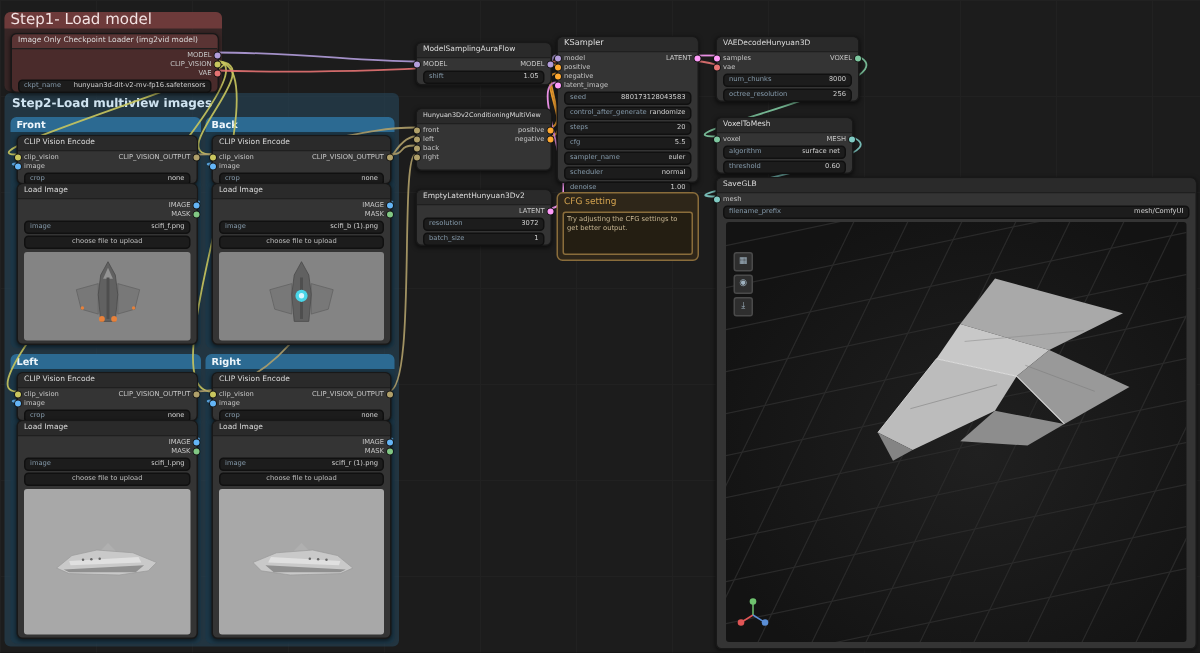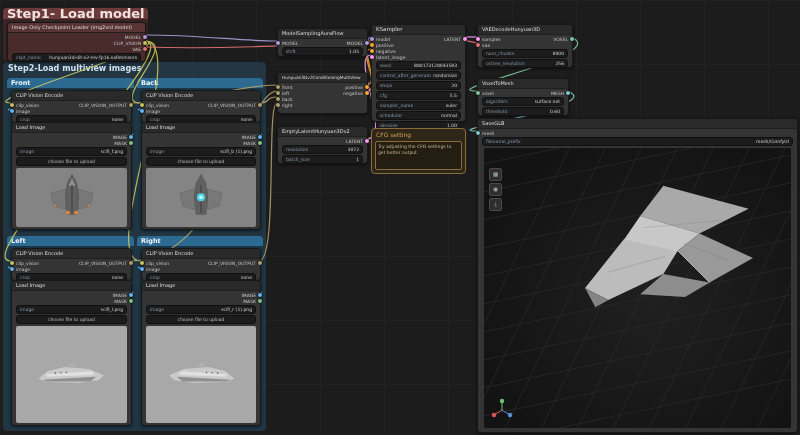--- a/index.html
+++ b/index.html
@@ -3,21 +3,21 @@
 <meta charset="utf-8">
 <style>
   html,body{margin:0;padding:0;background:#111;}
   #canvas{position:relative;width:800px;height:435px;overflow:hidden;
     background:#1c1c1c;
     background-image:linear-gradient(#212121 1px,transparent 1px),linear-gradient(90deg,#212121 1px,transparent 1px);
     background-size:64px 64px;
     font-family:"DejaVu Sans",sans-serif;}
   .group{position:absolute;border-radius:4px;z-index:1;}
   .g1{background:rgba(109,58,58,.35);}
-  .g1h{height:11px;line-height:11px;background:#6d3a3a;border-radius:4px 4px 0 0;font-size:13px;font-weight:bold;color:#f2e2e2;padding:0 4px;white-space:nowrap;}
+  .g1h{height:11px;line-height:11px;background:#6d3a3a;border-radius:4px 4px 0 0;font-size:10px;font-weight:normal;color:#f2e2e2;padding:0 4px;white-space:nowrap;}
   .g2{background:rgba(39,78,102,.5);}
   .g2h{font-size:8px;font-weight:bold;color:#cfe3f0;padding:2px 5px;white-space:nowrap;}
   .vg{background:rgba(23,56,77,.55);}
   .vgh{height:10px;line-height:10px;background:#2c6a92;border-radius:4px 4px 0 0;font-size:6.5px;font-weight:bold;color:#eef6fb;padding:0 4px;white-space:nowrap;}
   .node{position:absolute;background:#343434;border:1px solid #181818;border-radius:4px;box-shadow:0 1px 3px rgba(0,0,0,.55);z-index:3;display:flex;flex-direction:column;}
   .mnode{background:#4a2b2b;}
   .mnode .nh{background:#5a3434;}
   .nh{height:9px;line-height:9px;background:#2a2a2a;border-bottom:1px solid #1f1f1f;border-radius:3px 3px 0 0;font-size:5px;color:#dcdcdc;padding:0 4px;white-space:nowrap;overflow:hidden;flex:none;}
   .nb{padding:1px 4px 2px;display:flex;flex-direction:column;flex:1;min-height:0;}
   .row{display:flex;align-items:center;justify-content:space-between;height:6px;font-size:4.5px;color:#c5c5c5;position:relative;flex:none;white-space:nowrap;}

